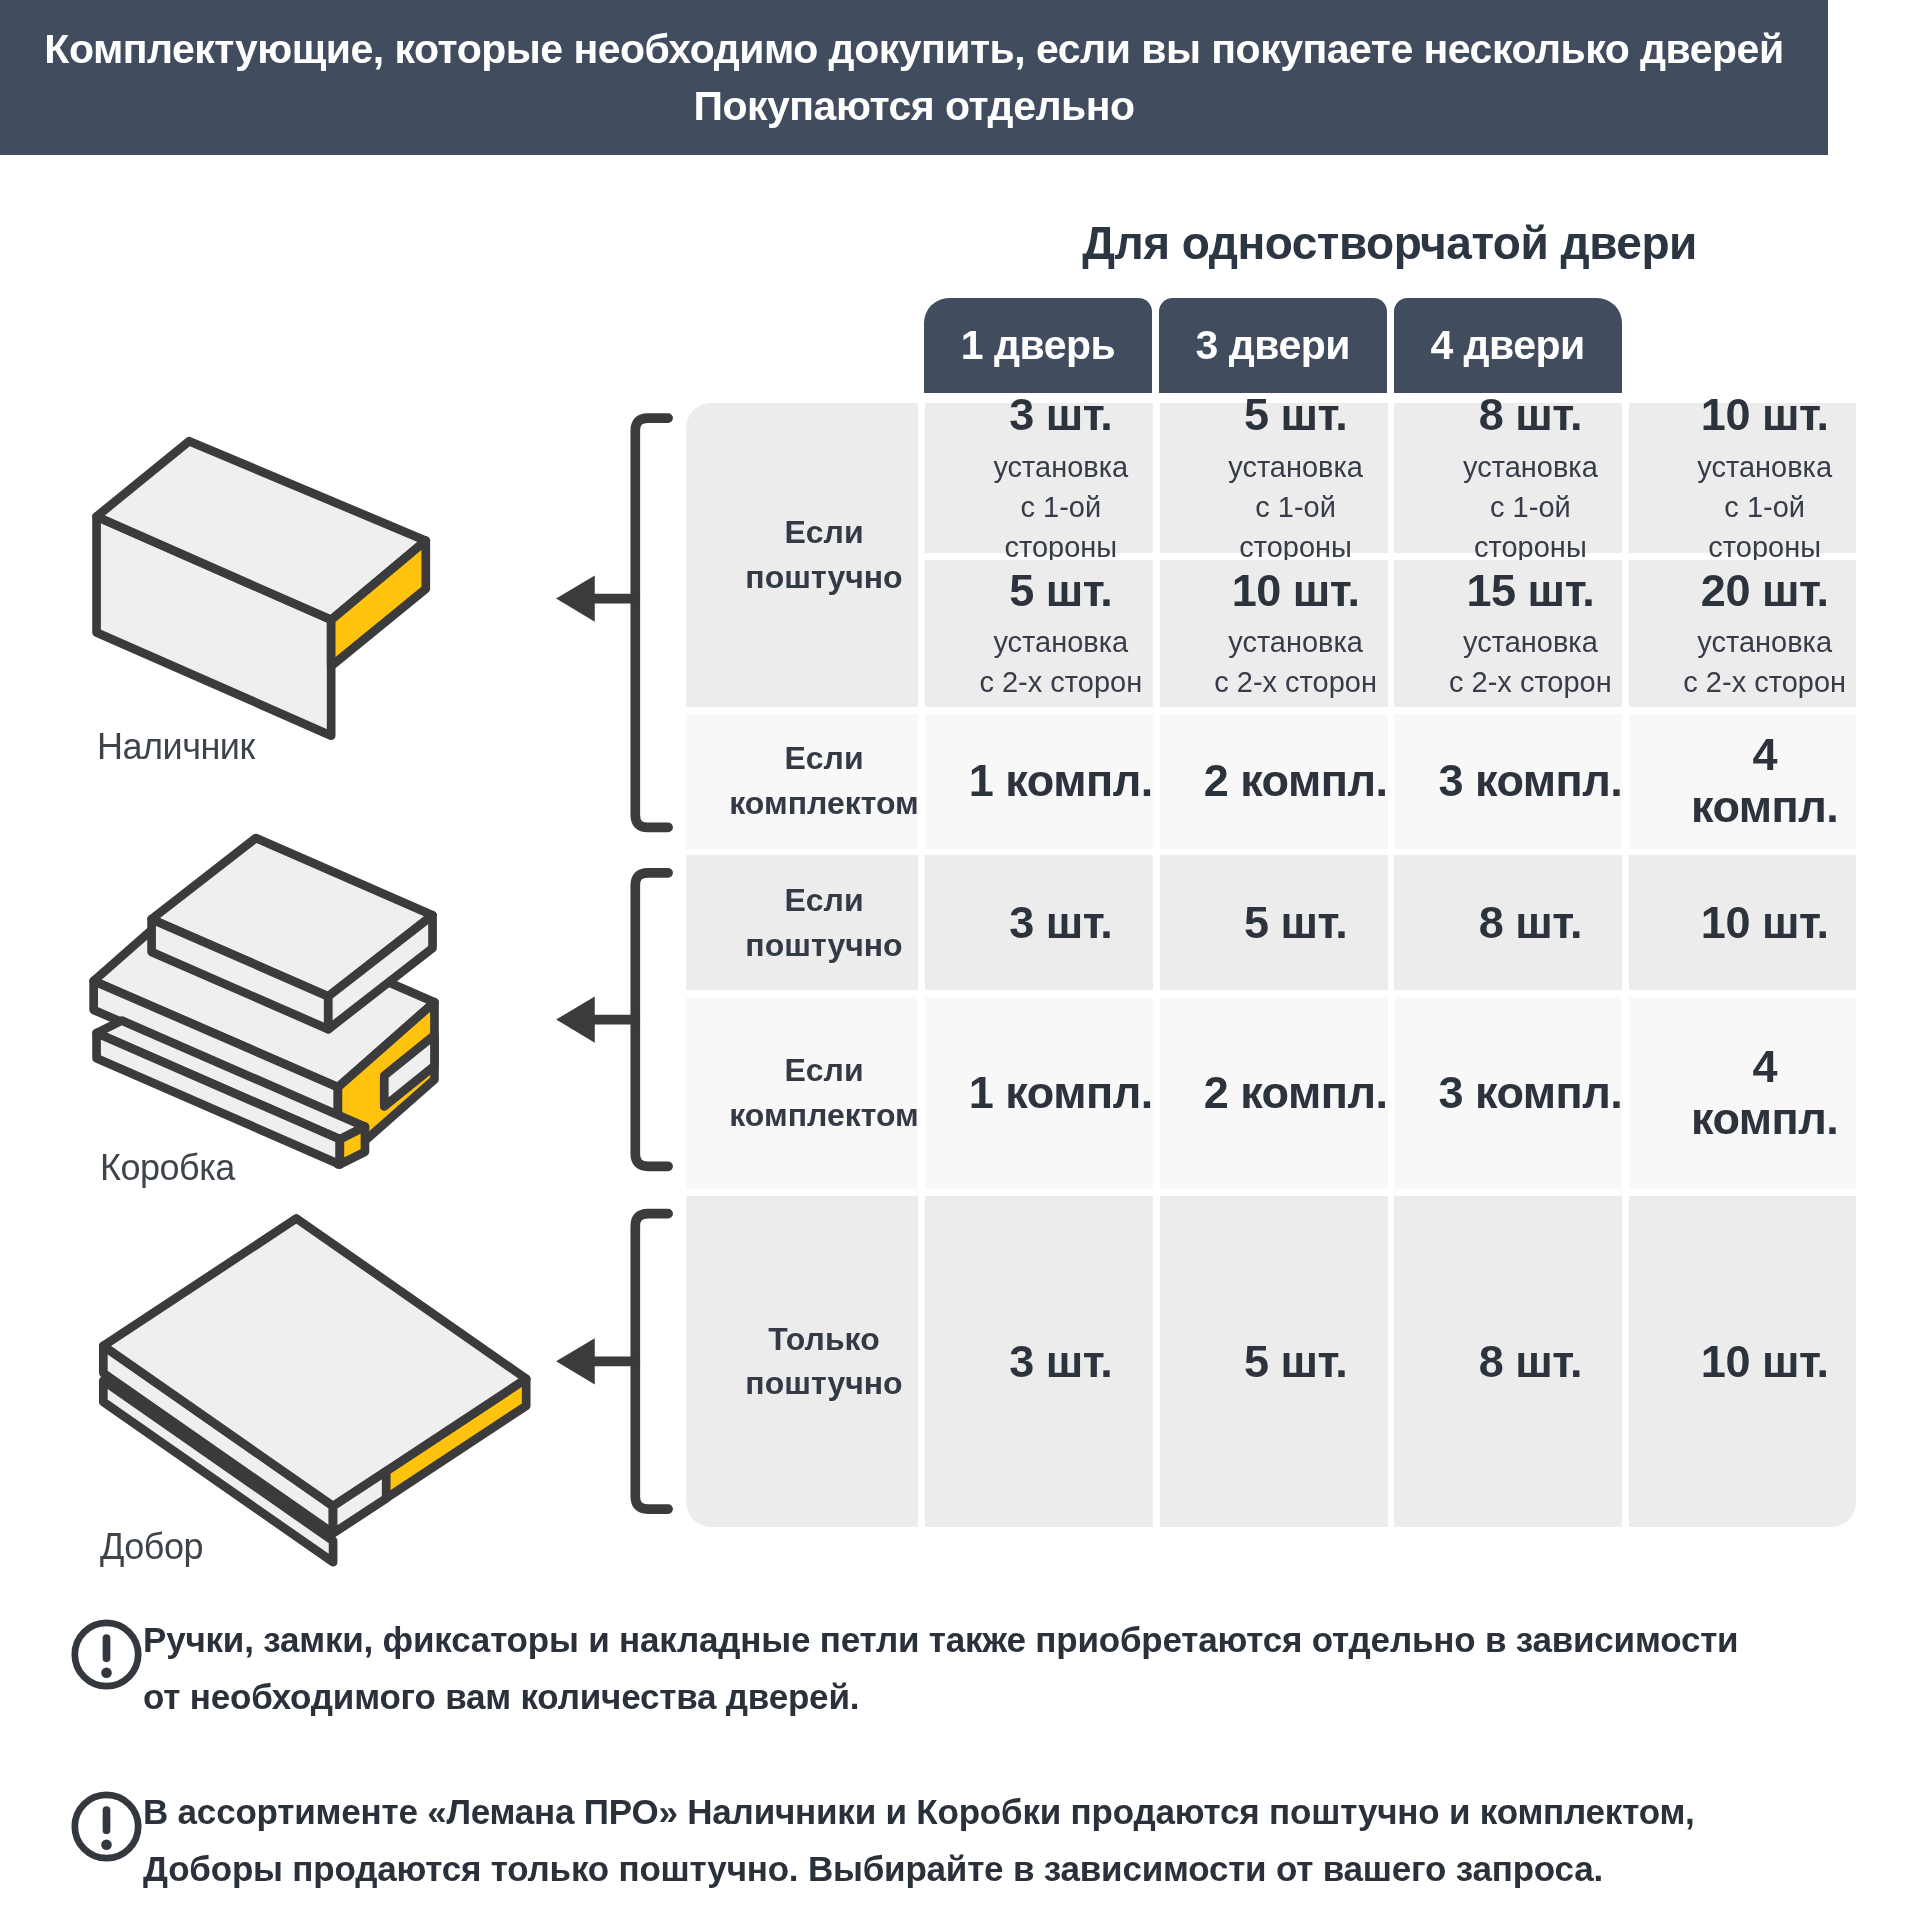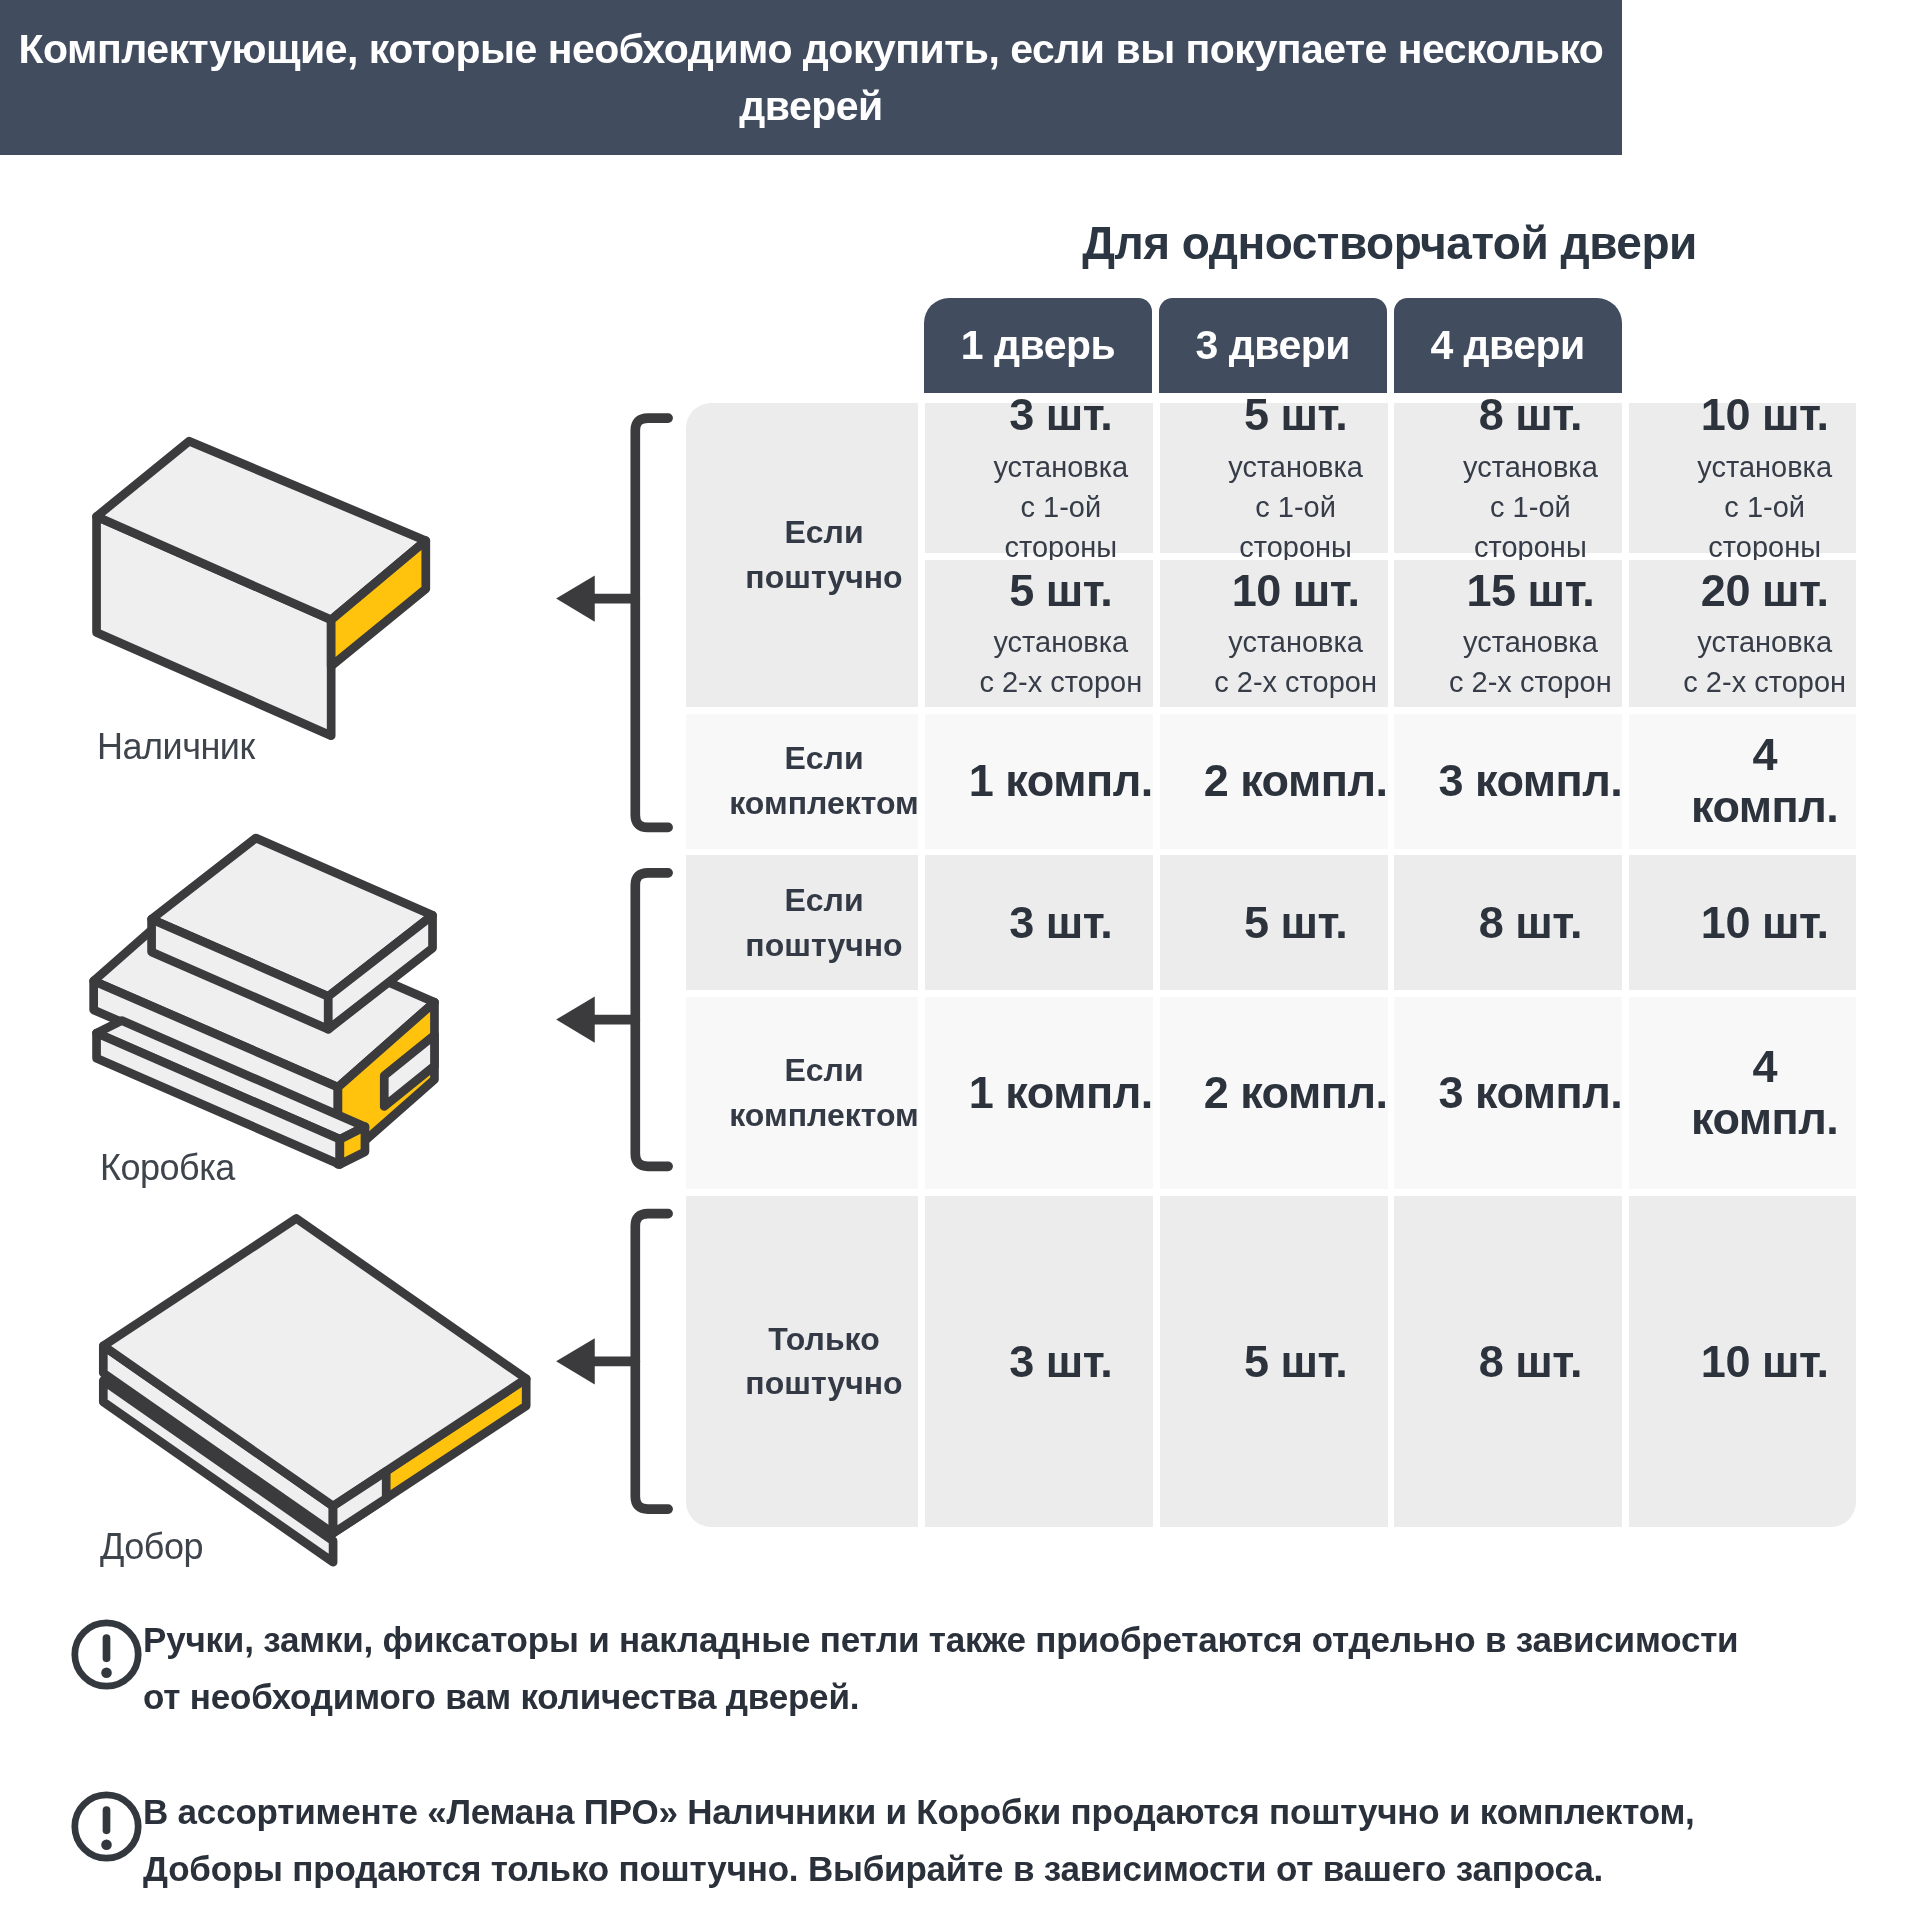--- a/index.html
+++ b/index.html
@@ -10,21 +10,21 @@
     --cell-light:#F8F8F8;
     --ink:#2B313B;
   }
   html,body{margin:0;padding:0;background:#fff;}
   .canvas{
     position:relative;width:1931px;height:1931px;background:#fff;overflow:hidden;
     font-family:"Liberation Sans", sans-serif;color:var(--ink);
   }
   
   .banner{
-    position:absolute;left:0;top:0;width:1622px;height:155px;background:var(--slate);
+    position:absolute;left:0;top:0;width:1828px;height:155px;background:var(--slate);
     display:flex;flex-direction:column;align-items:center;justify-content:center;
     color:#fff;font-weight:700;font-size:41px;line-height:1.38;letter-spacing:-0.5px;text-align:center;
   }
   
   .table-title{
     position:absolute;left:924px;top:216px;width:931px;text-align:center;
     font-size:46px;font-weight:700;color:#2C3642;letter-spacing:-0.5px;
   }
   
   .thead{
@@ -75,20 +75,21 @@
   #note-1{top:1612px;}
   #note-2{top:1784px;}
 </style>
 </head>
 <body>
 
 <div class="canvas">
 
   <div class="banner">
     <div>Комплектующие, которые необходимо докупить, если вы покупаете несколько дверей</div>
+    <div>Покупаются отдельно</div>
   </div>
 
   <div class="table-title">Для одностворчатой двери</div>
 
   <div class="thead">
     <div class="hcell first">1 дверь</div>
     <div class="hcell">3 двери</div>
     <div class="hcell last">4 двери</div>
   </div>
 

